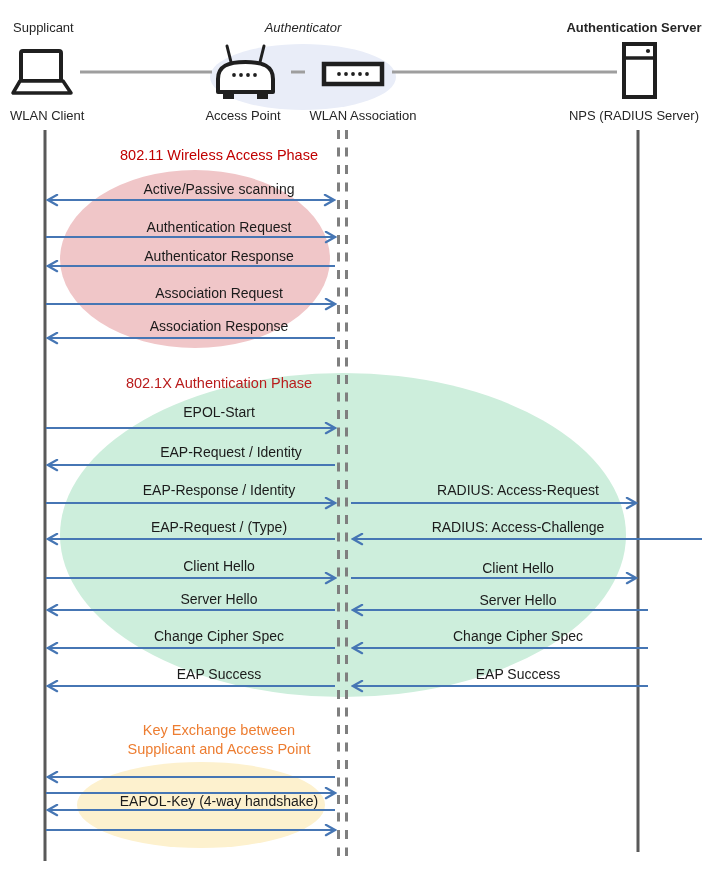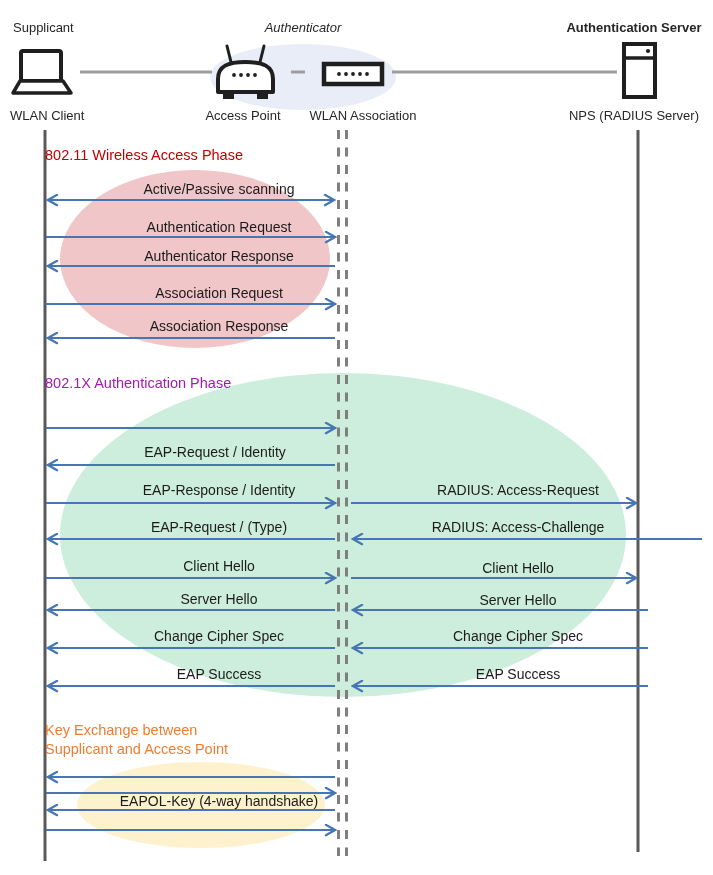--- a/index.html
+++ b/index.html
@@ -4,21 +4,21 @@
 <style>
   html,body{margin:0;padding:0;background:#fff;}
   #stage{
     position:relative;width:713px;height:875px;background:#fff;overflow:hidden;
     font-family:"Liberation Sans",sans-serif;color:#1f1f1f;
   }
   #diagram-svg{position:absolute;left:0;top:0;}
   .lbl{position:absolute;font-size:14px;line-height:17px;color:#1b1b1b;text-align:center;white-space:nowrap;padding-left:25px;}
   .hdr{position:absolute;font-size:13px;line-height:18px;color:#262626;text-align:center;white-space:nowrap;}
   .hdr.left-align{text-align:left;}
-  .phase-title{position:absolute;font-size:14.5px;line-height:19px;text-align:left;white-space:nowrap;}
+  .phase-title{position:absolute;font-size:14.5px;line-height:19px;text-align:center;white-space:nowrap;margin-left:28px;}
   .msg{stroke:#4676B4;stroke-width:2;fill:none;}
   .lifeline{stroke:#595959;stroke-width:3;}
   .dashline{stroke:#7f7f7f;stroke-width:3;stroke-dasharray:9 8.5;}
   .conn{stroke:#9e9e9e;stroke-width:3;}
   .icon-stroke{stroke:#1f1f1f;fill:#fff;}
 </style>
 </head>
 <body>
 
 <div id="stage">
@@ -104,31 +104,32 @@
   <div class="hdr left-align" style="left:13px;top:19px;">Supplicant</div>
   <div class="hdr" style="left:243px;top:19px;width:120px;font-style:italic;">Authenticator</div>
   <div class="hdr" style="left:555px;top:19px;width:158px;font-weight:bold;">Authentication Server</div>
 
   <div class="hdr left-align" style="left:10px;top:107px;">WLAN Client</div>
   <div class="hdr" style="left:193px;top:107px;width:100px;">Access Point</div>
   <div class="hdr" style="left:303px;top:107px;width:120px;">WLAN Association</div>
   <div class="hdr" style="left:559px;top:107px;width:150px;">NPS (RADIUS Server)</div>
 
   <div class="phase-title" style="left:45px;top:146px;width:292px;color:#C00000;">802.11 Wireless Access Phase</div>
-  <div class="phase-title" style="left:45px;top:374px;width:292px;color:#a21caf;">802.1X Authentication Phase</div>
+  <div class="phase-title" style="left:45px;top:374px;width:292px;color:#b91c1c;">802.1X Authentication Phase</div>
   <div class="phase-title" style="left:45px;top:721px;width:292px;color:#ED7D31;">Key Exchange between</div>
   <div class="phase-title" style="left:45px;top:740px;width:292px;color:#ED7D31;">Supplicant and Access Point</div>
 
   <div class="lbl" style="left:48px;top:181px;width:292px;">Active/Passive scanning</div>
   <div class="lbl" style="left:48px;top:219px;width:292px;">Authentication Request</div>
   <div class="lbl" style="left:48px;top:248px;width:292px;">Authenticator Response</div>
   <div class="lbl" style="left:48px;top:285px;width:292px;">Association Request</div>
   <div class="lbl" style="left:48px;top:318px;width:292px;">Association Response</div>
 
-  <div class="lbl" style="left:44px;top:444px;width:292px;">EAP-Request / Identity</div>
+  <div class="lbl" style="left:48px;top:404px;width:292px;">EPOL-Start</div>
+  <div class="lbl" style="left:60px;top:444px;width:292px;">EAP-Request / Identity</div>
   <div class="lbl" style="left:48px;top:482px;width:292px;">EAP-Response / Identity</div>
   <div class="lbl" style="left:48px;top:519px;width:292px;">EAP-Request / (Type)</div>
   <div class="lbl" style="left:48px;top:558px;width:292px;">Client Hello</div>
   <div class="lbl" style="left:48px;top:591px;width:292px;">Server Hello</div>
   <div class="lbl" style="left:48px;top:628px;width:292px;">Change Cipher Spec</div>
   <div class="lbl" style="left:48px;top:666px;width:292px;">EAP Success</div>
 
   <div class="lbl" style="left:352px;top:482px;width:282px;">RADIUS: Access-Request</div>
   <div class="lbl" style="left:352px;top:519px;width:282px;">RADIUS: Access-Challenge</div>
   <div class="lbl" style="left:352px;top:560px;width:282px;">Client Hello</div>

